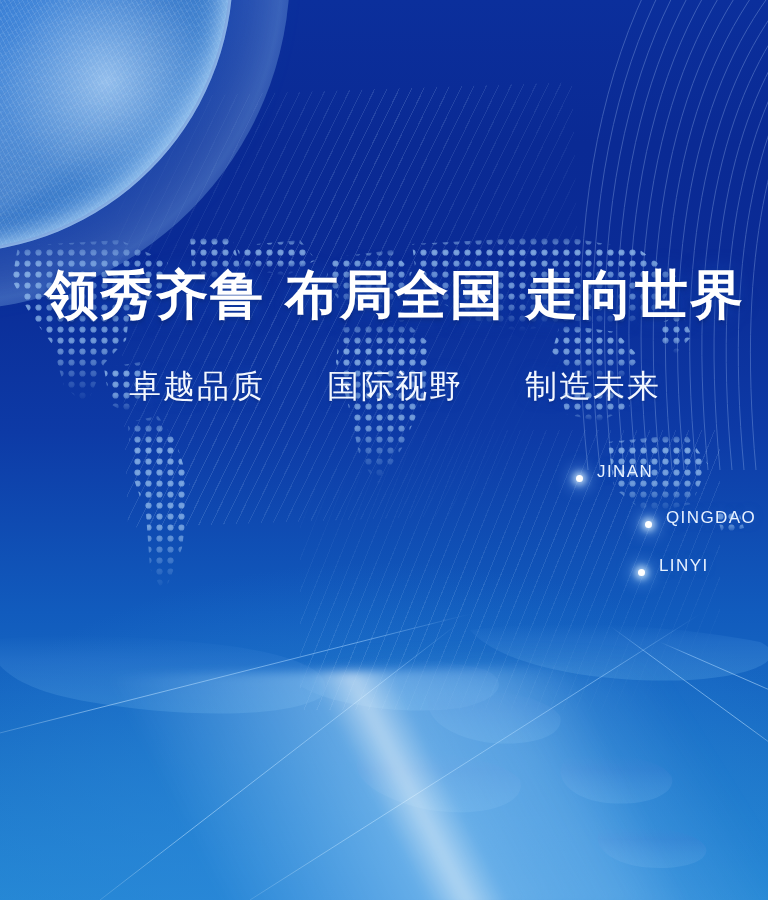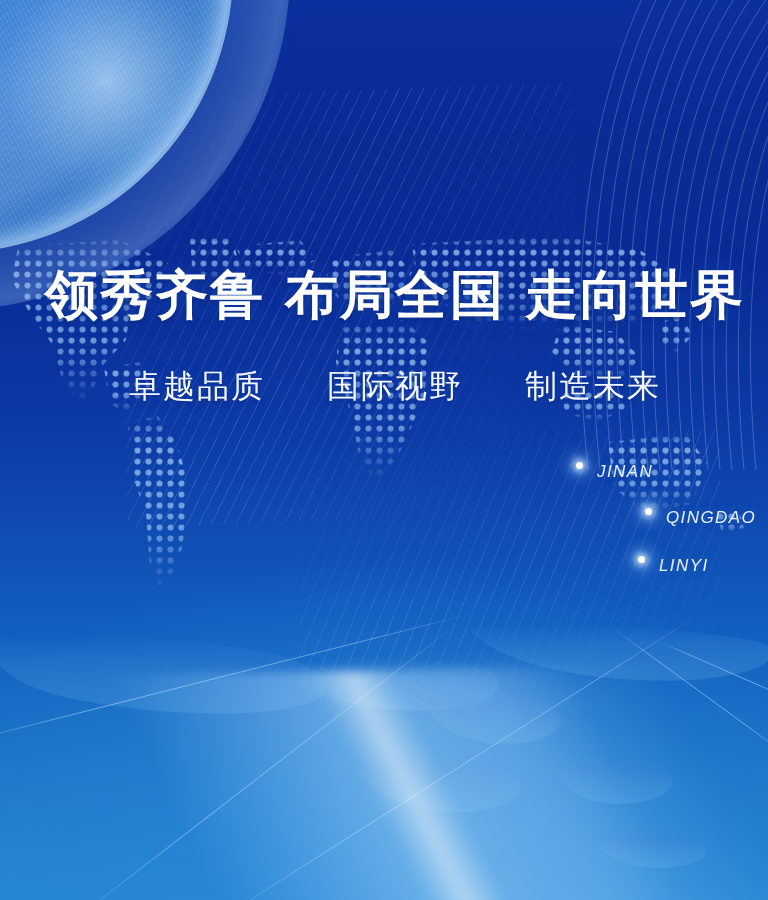--- a/index.html
+++ b/index.html
@@ -107,21 +107,21 @@
   .subline{
     position:absolute;left:0;top:370px;width:768px;text-align:center;
     font-family:"DejaVu Serif","Liberation Serif",serif;
     font-size:32px;line-height:1;color:#f2f7ff;
     letter-spacing:2px;white-space:nowrap;
     text-shadow:0 0 12px rgba(20,70,180,.8), 0 1px 3px rgba(5,25,90,.5);
   }
   .subline .sgap{display:inline-block;width:62px;}
 
   
-  .city{position:absolute;display:flex;align-items:flex-start;font-style:italic;}
+  .city{position:absolute;display:flex;align-items:flex-end;}
   .city .dot{
     position:relative;width:7px;height:7px;border-radius:50%;
     background:#ffffff;
     box-shadow:0 0 7px 3px rgba(215,238,255,.85), 0 0 16px 7px rgba(140,200,255,.45);
     flex:0 0 auto;
   }
   .city .cname{
     margin-left:14px;color:#e8f2ff;font-size:17px;letter-spacing:1.4px;
     font-family:"Liberation Sans","DejaVu Sans",sans-serif;
     text-shadow:0 0 9px rgba(30,90,190,.85);

